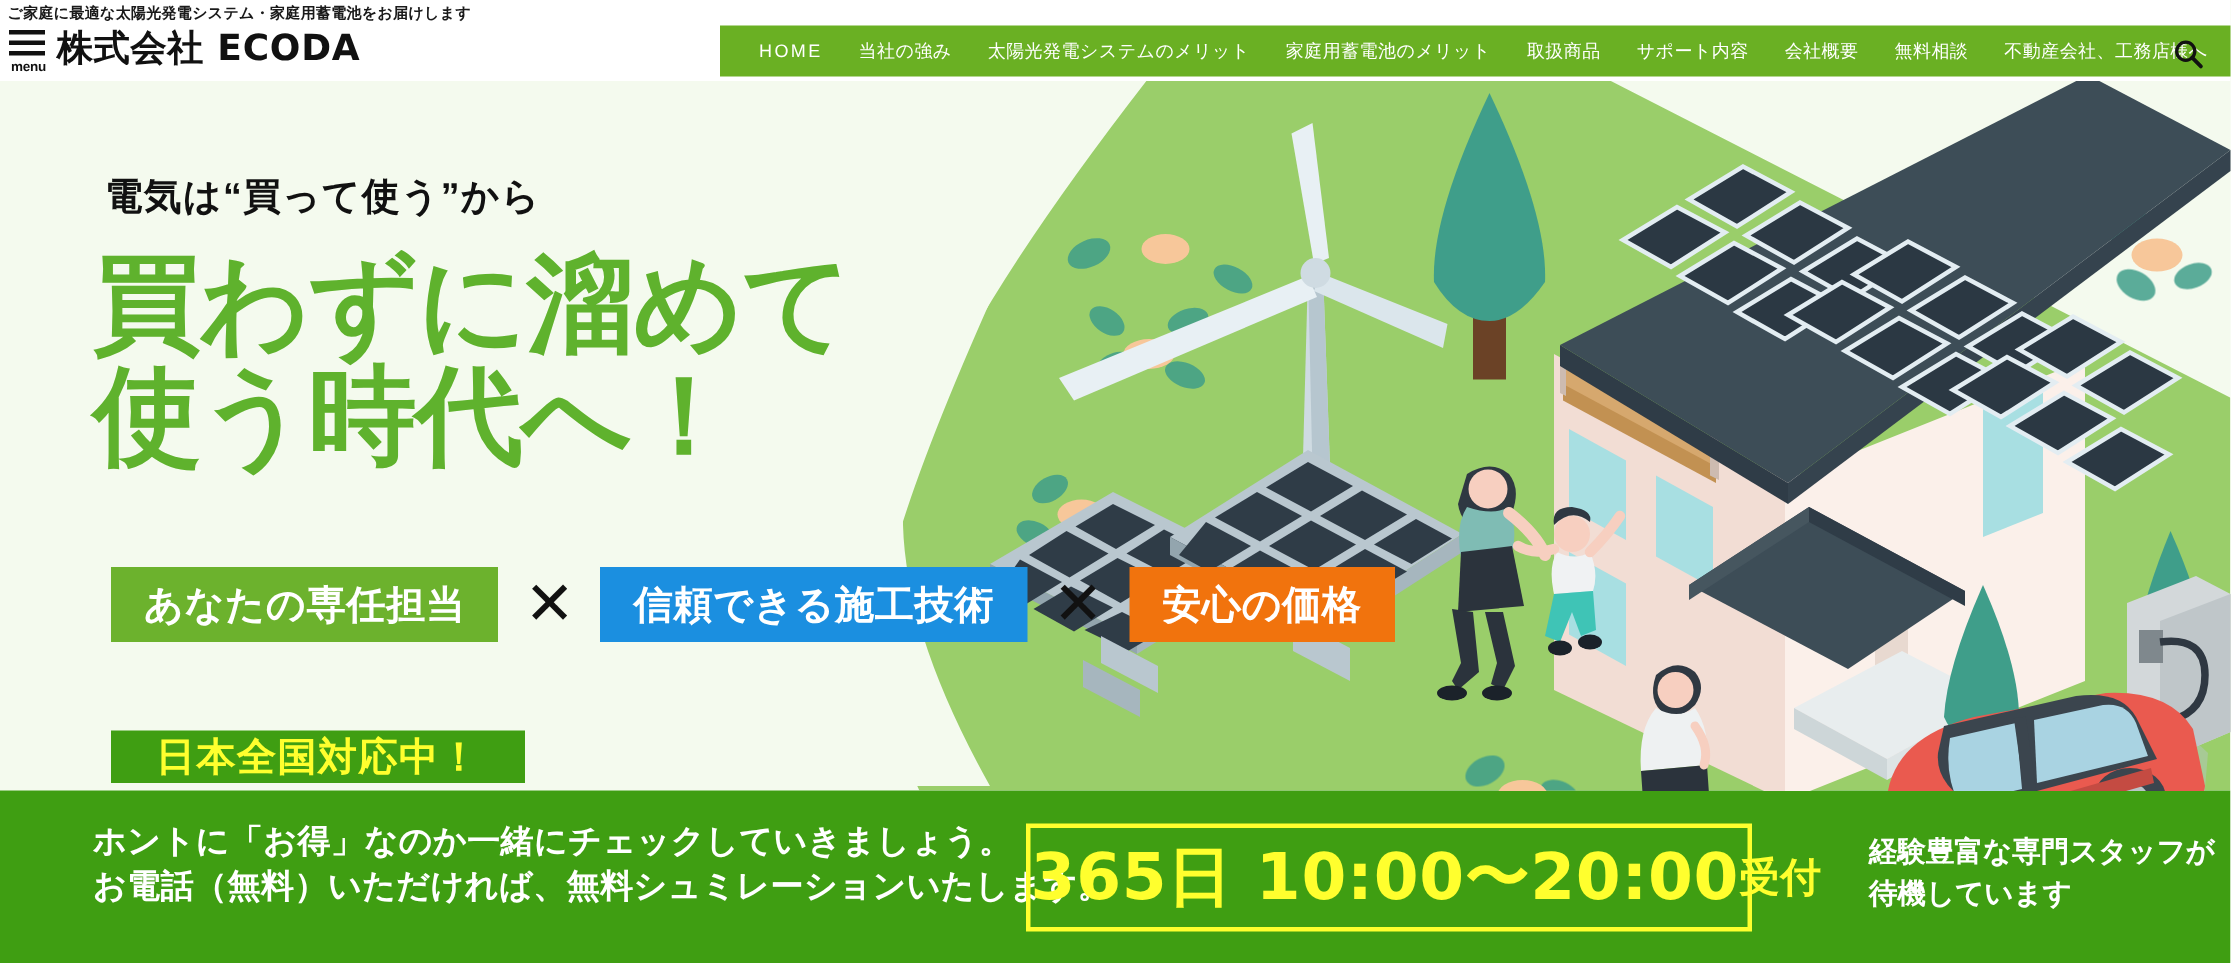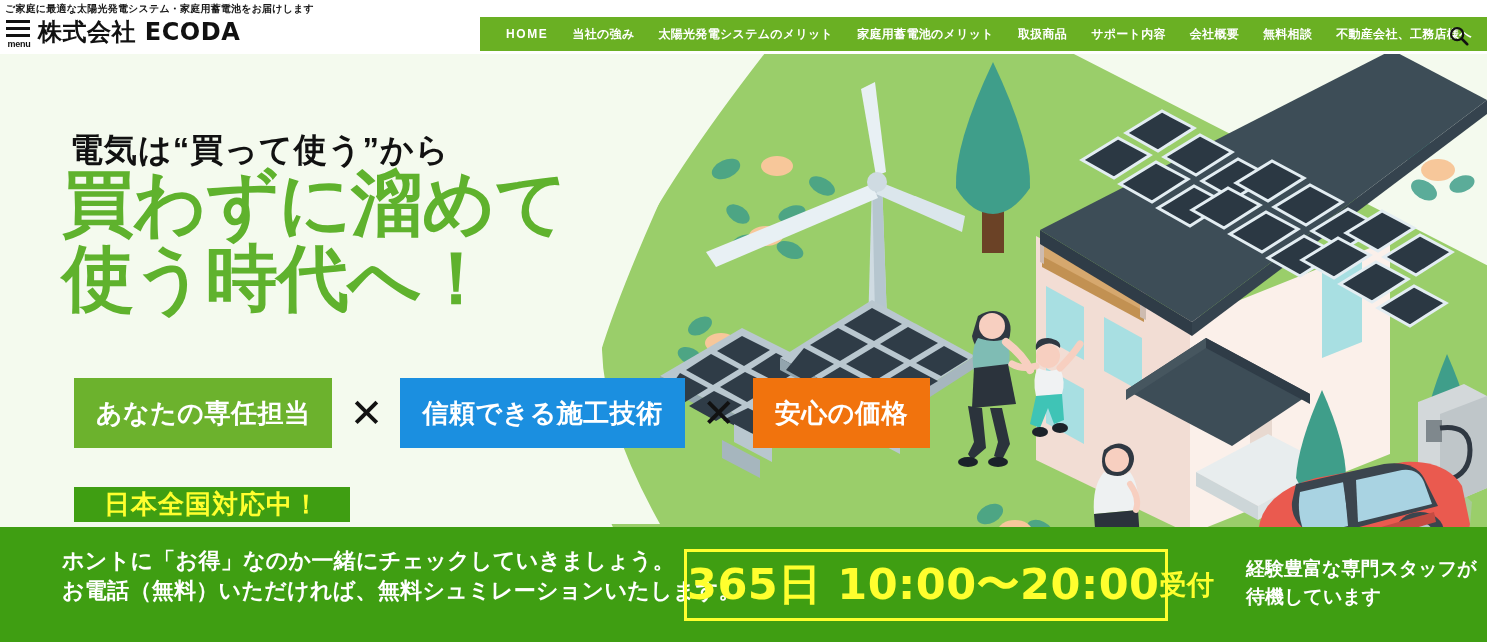--- a/index.html
+++ b/index.html
@@ -45,63 +45,63 @@
   }
 
   
   .nav{
     position:absolute; left:480px; top:5px;
     height:34px; background:#6ab023;
     display:flex; align-items:center;
     padding:0 14px;
   }
   .nav-item{
-    color:#ffffff; font-size:12px; font-weight:700;
+    color:#ffffff; font-size:12px; font-weight:400;
     padding:0 12px; white-space:nowrap; cursor:pointer;
     letter-spacing:.3px;
   }
   .nav-item.home{ letter-spacing:1.6px; }
 
   .search-btn{
     position:absolute; left:1448px; top:13px;
     width:22px; height:22px; cursor:pointer;
   }
 
   
   .hero{
     position:absolute; left:0; top:54px; width:1487px; height:473px;
     background:#f4faee; overflow:hidden;
   }
   .hero-art{ position:absolute; inset:0; }
 
   
   .hero-copy{ position:absolute; left:0; top:54px; width:700px; z-index:5; }
   .kicker{
-    position:absolute; left:70px; top:74px;
-    font-size:33px; font-weight:800; color:#111;
+    position:absolute; left:70px; top:60px;
+    font-size:25px; font-weight:800; color:#111;
     white-space:nowrap; letter-spacing:1px;
   }
   .head1{
     position:absolute; left:62px; top:113px;
     font-size:72px; font-weight:900; color:#5fb22d;
     white-space:nowrap; letter-spacing:-1px; line-height:1;
   }
   .head2{
     position:absolute; left:62px; top:188px;
     font-size:72px; font-weight:900; color:#5fb22d;
     white-space:nowrap; letter-spacing:-1px; line-height:1;
   }
 
   
   .badges{
     position:absolute; left:74px; top:378px; z-index:6;
     display:flex; align-items:center;
   }
   .badge{
-    height:70px; display:flex; align-items:center; justify-content:center;
+    height:50px; display:flex; align-items:center; justify-content:center;
     padding:14px 22px; color:#fff; font-size:26px; font-weight:800;
     white-space:nowrap; letter-spacing:.5px; cursor:pointer;
   }
   .badge.green{ background:#6cb22d; }
   .badge.blue { background:#1b8fe0; }
   .badge.orange{ background:#f1730d; }
   .xmark{
     width:68px; text-align:center; color:#111;
     font-size:40px; font-weight:900; font-family:"DejaVu Sans",sans-serif;
   }

